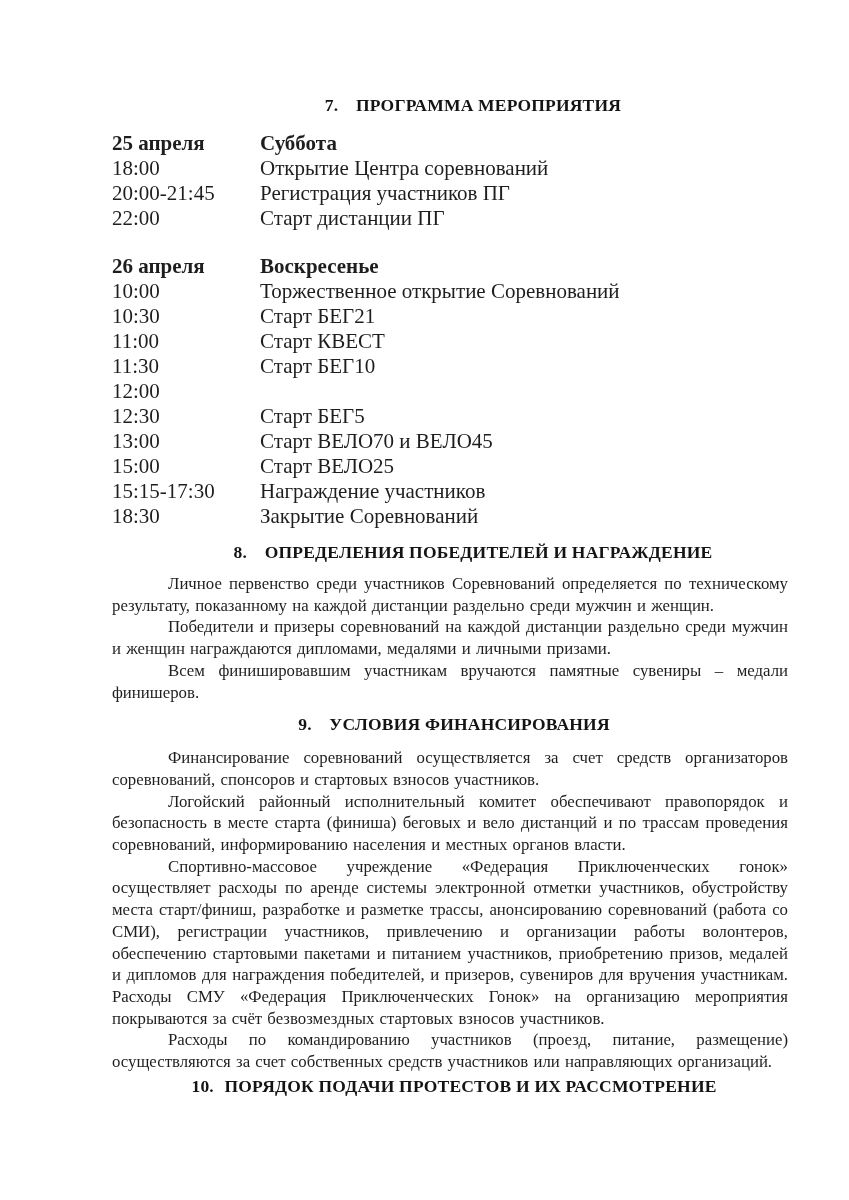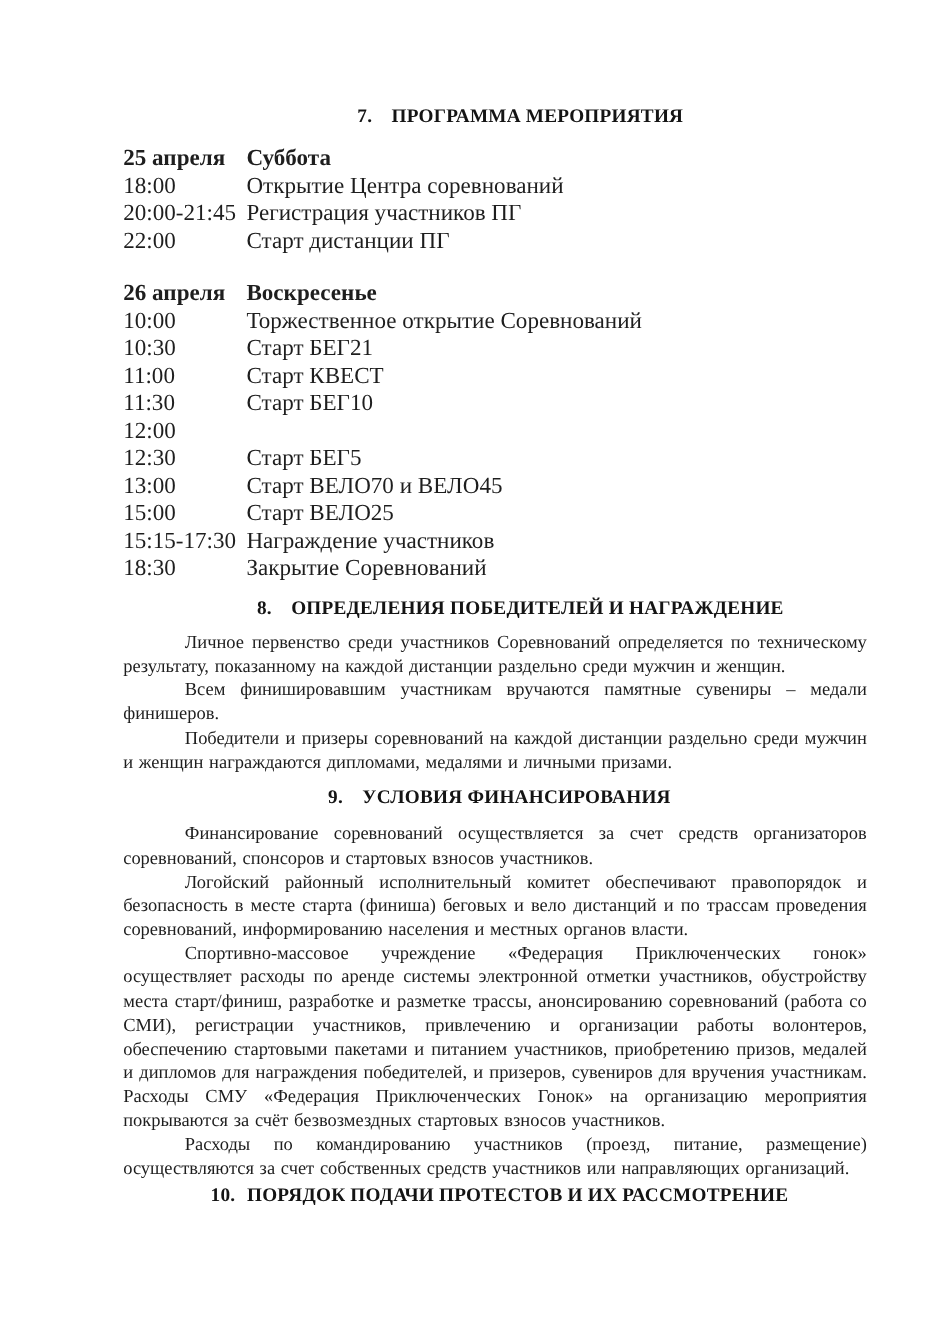--- a/index.html
+++ b/index.html
@@ -39,21 +39,21 @@
 
   .schedule {
     font-size: 21px;
     line-height: 25px;
   }
   .sched-day1 { margin-top: 15px; }
   .sched-day2 { margin-top: 23px; }
   .srow { display: flex; }
   .srow-head { font-weight: 700; }
   .stime { flex: 0 0 112px; width: 112px; }
-  .sevent { flex: 1 1 auto; }
+  .sevent { flex: 1 1 auto; margin-left: 36px; }
 
   .h-winners   { margin-top: 12px; }
   .h-financing { margin-top: 10px; }
   .h-protests  { margin-top: 2px; }
 
   .para-block { margin-top: 10px; }
   .para-block.financing { margin-top: 12px; }
   .para {
     margin: 0;
     font-size: 16.8px;
@@ -139,22 +139,22 @@
       </div>
     </section>
 
     <h2 class="heading shift-lg h-winners">
       <span class="h-num">8.</span>
       <span class="h-title">ОПРЕДЕЛЕНИЯ ПОБЕДИТЕЛЕЙ И НАГРАЖДЕНИЕ</span>
     </h2>
 
     <section class="para-block winners">
       <p class="para">Личное первенство среди участников Соревнований определяется по техническому результату, показанному на каждой дистанции раздельно среди мужчин и женщин.</p>
+      <p class="para">Победители и призеры соревнований на каждой дистанции раздельно среди мужчин и женщин награждаются дипломами, медалями и личными призами.</p>
       <p class="para">Всем финишировавшим участникам вручаются памятные сувениры – медали финишеров.</p>
-      <p class="para">Победители и призеры соревнований на каждой дистанции раздельно среди мужчин и женщин награждаются дипломами, медалями и личными призами.</p>
     </section>
 
     <h2 class="heading shift-sm h-financing">
       <span class="h-num">9.</span>
       <span class="h-title">УСЛОВИЯ ФИНАНСИРОВАНИЯ</span>
     </h2>
 
     <section class="para-block financing">
       <p class="para">Финансирование соревнований осуществляется за счет средств организаторов соревнований, спонсоров и стартовых взносов участников.</p>
       <p class="para">Логойский районный исполнительный комитет обеспечивают правопорядок и безопасность в месте старта (финиша) беговых и вело дистанций и по трассам проведения соревнований, информированию населения и местных органов власти.</p>

